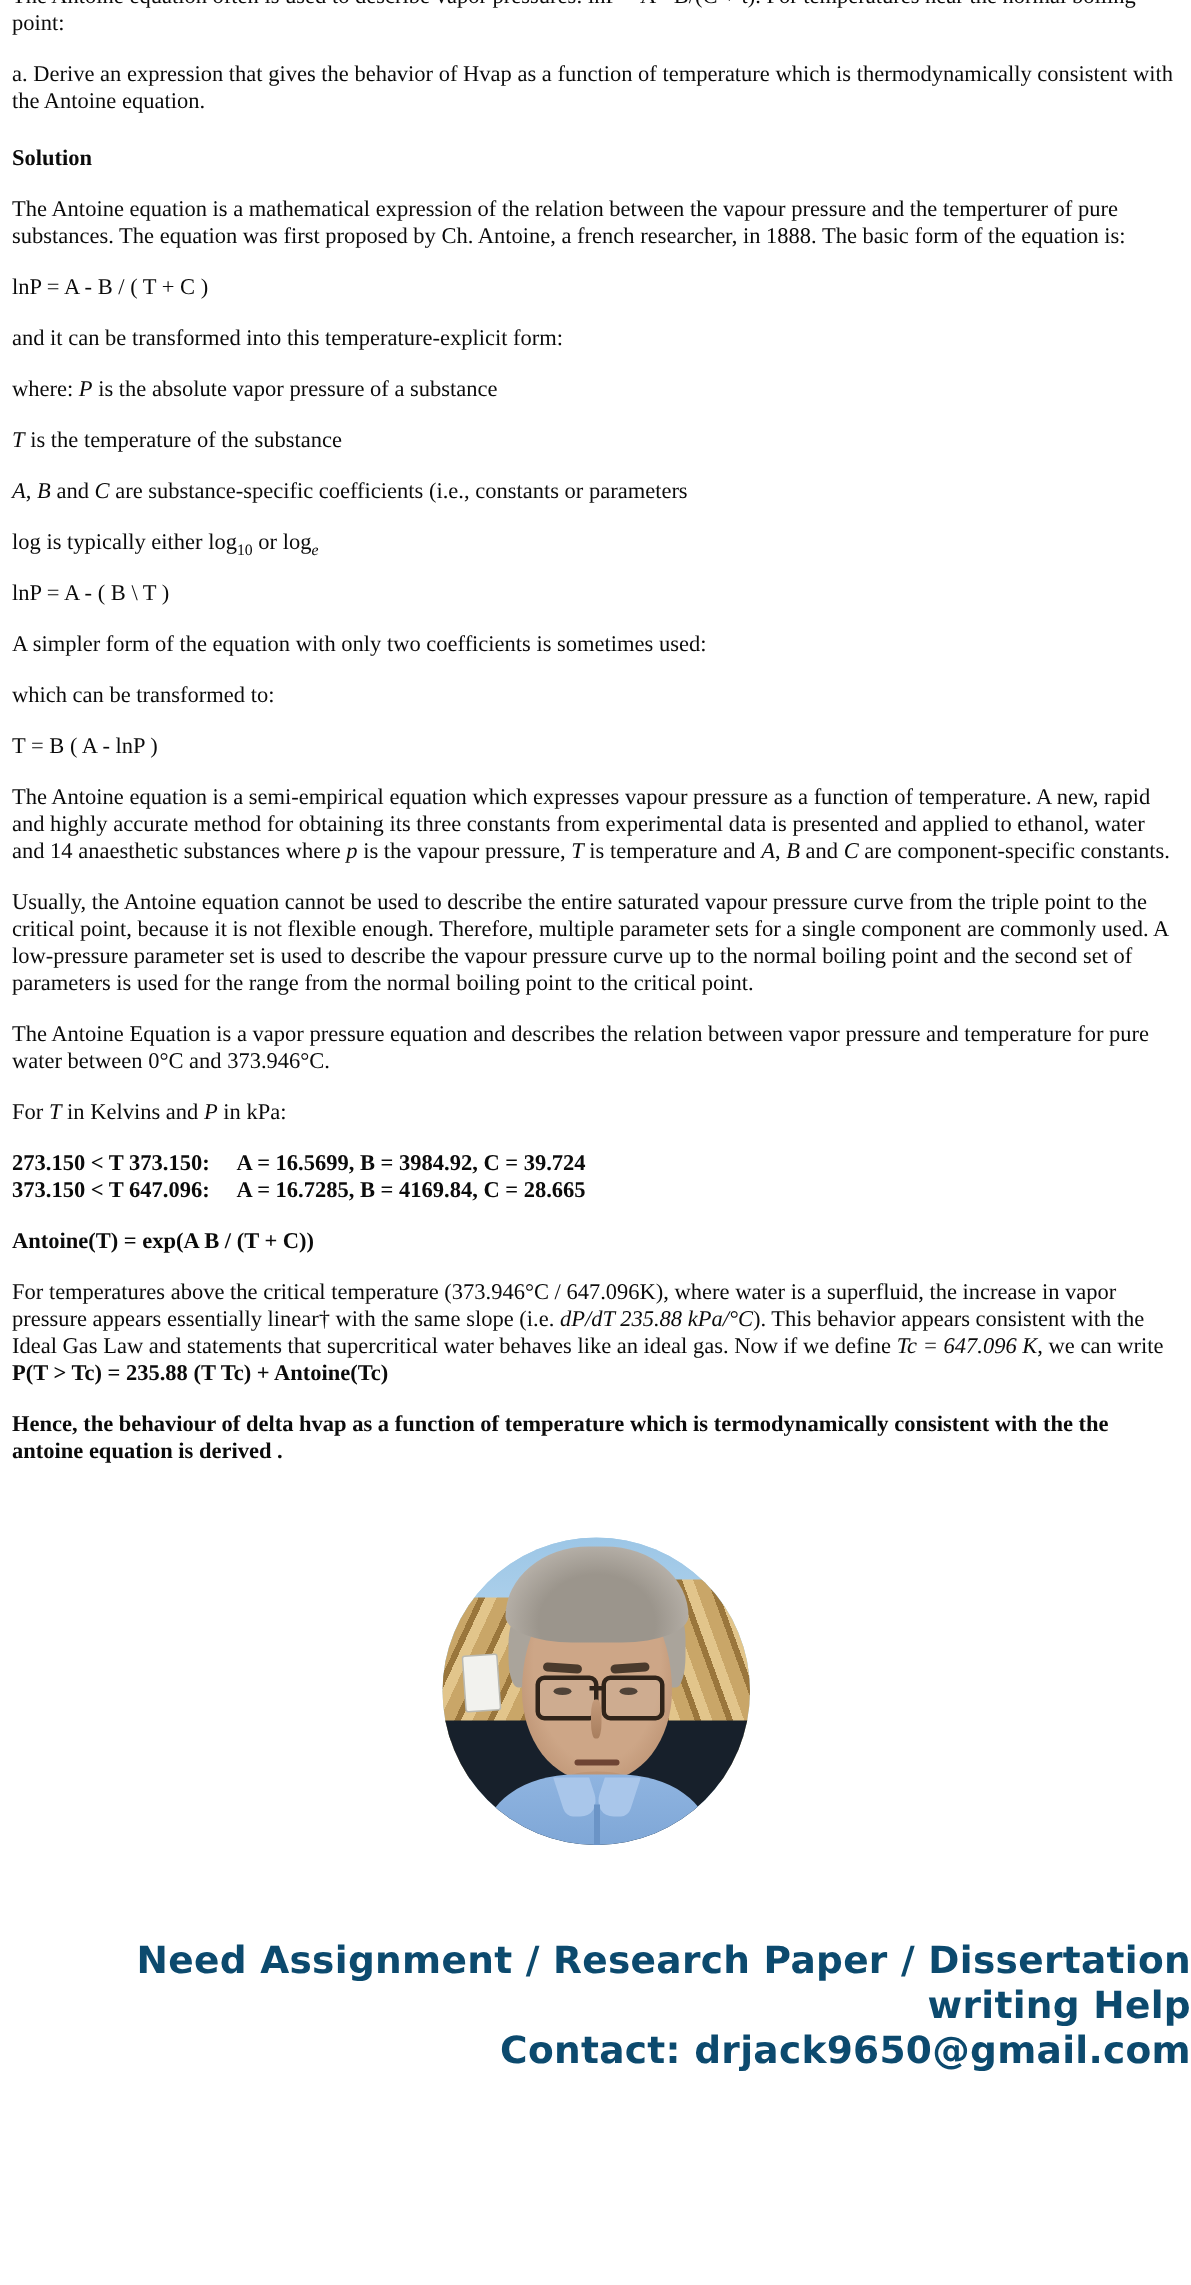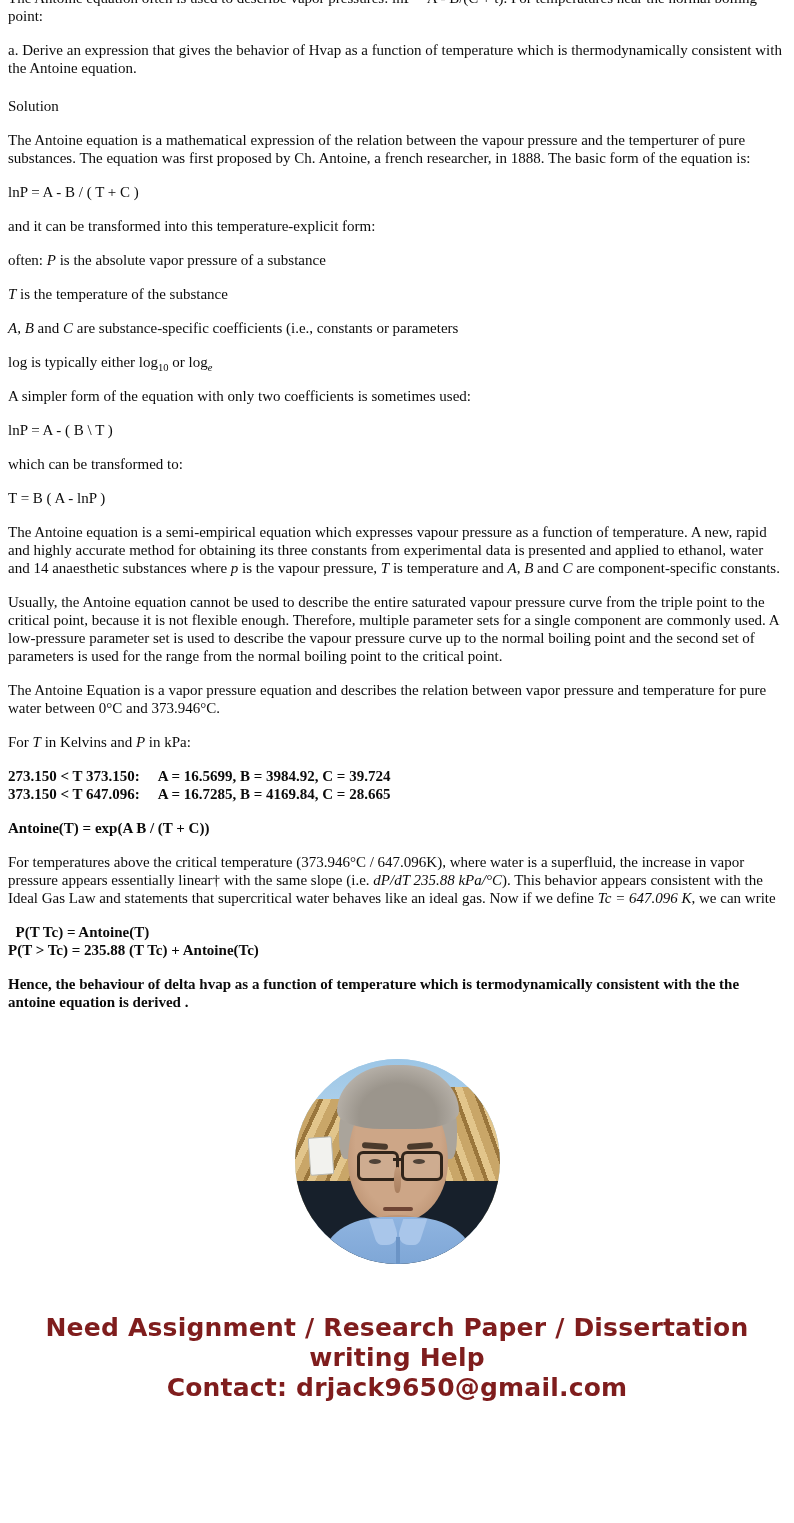--- a/index.html
+++ b/index.html
@@ -2,21 +2,21 @@
 <html><head>
 <meta charset="utf-8">
 <style>
   html,body{margin:0;padding:0;background:#ffffff;overflow:hidden;}
   body{width:794px;height:1523px;font-family:"Liberation Serif",serif;color:#0b0b0b;}
   .doc{overflow:hidden;padding:0 8px;width:778px;}
   .doc div{font-size:15px;line-height:18px;}
   .para{margin:16px 0 0 0;}
   .line{margin:0;}
   .clip{margin-top:-11px;}
-  .h2{font-size:18px;line-height:22px;font-weight:normal;margin:20px 0 0 0;}
+  .h2{font-size:18px;line-height:22px;font-weight:bold;margin:20px 0 0 0;}
   .bf{font-weight:normal;font-size:15.5px;}
   .bi{font-weight:bold;}
   .pre{white-space:pre-wrap;}
   .b{font-weight:normal;}
   .i{font-style:italic;}
   sub{font-size:0.7em;line-height:0;}
   
   .avatar{position:relative;width:205px;height:205px;margin:48px auto 0 auto;border-radius:50%;overflow:hidden;background:#a9cfe8;}
   .avatar *{position:absolute;}
   .av-sky{left:0;top:0;width:100%;height:45%;background:linear-gradient(#9cc6e6,#bcd9ef);}
@@ -36,50 +36,49 @@
   .av-eye-l{left:74px;top:100px;width:12px;height:5px;background:#241a12;border-radius:50%;}
   .av-eye-r{left:118px;top:100px;width:12px;height:5px;background:#241a12;border-radius:50%;}
   .av-nose{left:99px;top:108px;width:7px;height:26px;background:linear-gradient(#c39a7a,#a87e5e);border-radius:40%;}
   .av-mouth{left:88px;top:148px;width:30px;height:4px;background:#6e4434;border-radius:2px;}
   .av-chin{left:84px;top:156px;width:38px;height:8px;background:#b08565;opacity:.4;border-radius:50%;}
   .av-shirt{left:28px;top:158px;width:150px;height:60px;background:linear-gradient(#8fb4e0,#7aa3d4);border-radius:40% 40% 0 0/70% 70% 0 0;}
   .av-collar-l{left:78px;top:160px;width:24px;height:26px;background:#a9c6ea;transform:skewX(18deg);border-radius:0 0 60% 20%;}
   .av-collar-r{left:104px;top:160px;width:24px;height:26px;background:#a9c6ea;transform:skewX(-18deg);border-radius:0 0 20% 60%;}
   .av-placket{left:101px;top:178px;width:4px;height:30px;background:#6b94c6;}
   
-  .footer{margin-top:49px;text-align:center;font-family:"DejaVu Sans","Liberation Sans",sans-serif;font-weight:bold;color:#7f1d1d;}
+  .footer{margin-top:62px;text-align:right;font-family:"DejaVu Sans","Liberation Sans",sans-serif;font-weight:bold;color:#0c4a6e;}
   .f-line{font-size:25px;line-height:30px;letter-spacing:0.2px;}
 </style>
 </head>
 <body>
 
 <div class="doc">
     <div class="para clip"><span>The Antoine equation often is used to describe vapor pressures: lnP = A - B/(C + t). For temperatures near the normal boiling point:</span></div>
     <div class="para"><span>a. Derive an expression that gives the behavior of Hvap as a function of temperature which is thermodynamically consistent with the Antoine equation.</span></div>
     <div class="h2"><span>Solution</span></div>
     <div class="para"><span>The </span><span class="b">Antoine equation</span><span> is a mathematical expression of the relation between the vapour pressure and the temperturer of pure substances. The equation was first proposed by Ch. Antoine, a french researcher, in 1888. The basic form of the equation is:</span></div>
     <div class="para bf"><span>lnP = A - B / ( T + C )</span></div>
     <div class="para"><span>and it can be transformed into this temperature-explicit form:</span></div>
-    <div class="para"><span>often: </span><span class="i">P</span><span> is the absolute vapor pressure of a substance</span></div>
+    <div class="para"><span>where: </span><span class="i">P</span><span> is the absolute vapor pressure of a substance</span></div>
     <div class="para"><span class="i">T</span><span> is the temperature of the substance</span></div>
     <div class="para"><span class="i">A</span><span>, </span><span class="i">B</span><span> and </span><span class="i">C</span><span> are substance-specific coefficients (i.e., constants or parameters</span></div>
     <div class="para"><span>log is typically either log</span><sub>10</sub><span> or log</span><sub class="i">e</sub></div>
+    <div class="para bf"><span>lnP = A - ( B \ T )</span></div>
     <div class="para"><span>A simpler form of the equation with only two coefficients is sometimes used:</span></div>
-    <div class="para bf"><span>lnP = A - ( B \ T )</span></div>
     <div class="para"><span>which can be transformed to:</span></div>
     <div class="para bf"><span>T = B ( A - lnP )</span></div>
     <div class="para"><span>The Antoine equation is a semi-empirical equation which expresses vapour pressure as a function of temperature. A new, rapid and highly accurate method for obtaining its three constants from experimental data is presented and applied to ethanol, water and 14 anaesthetic substances where </span><span class="i">p</span><span> is the vapour pressure, </span><span class="i">T</span><span> is temperature and </span><span class="i">A</span><span>, </span><span class="i">B</span><span> and </span><span class="i">C</span><span> are component-specific constants.</span></div>
     <div class="para"><span>Usually, the Antoine equation cannot be used to describe the entire saturated vapour pressure curve from the triple point to the critical point, because it is not flexible enough. Therefore, multiple parameter sets for a single component are commonly used. A low-pressure parameter set is used to describe the vapour pressure curve up to the normal boiling point and the second set of parameters is used for the range from the normal boiling point to the critical point.</span></div>
     <div class="para"><span>The Antoine Equation is a vapor pressure equation and describes the relation between vapor pressure and temperature for pure water between 0°C and 373.946°C.</span></div>
     <div class="para"><span>For </span><span class="b i">T</span><span> in Kelvins and </span><span class="b i">P</span><span> in kPa:</span></div>
     <div class="para bi pre"><span>273.150 &lt; T 373.150:     A = 16.5699, B = 3984.92, C = 39.724</span></div>
     <div class="line bi pre"><span>373.150 &lt; T 647.096:     A = 16.7285, B = 4169.84, C = 28.665</span></div>
     <div class="para bi"><span>Antoine(T) = exp(A B / (T + C))</span></div>
     <div class="para"><span>For temperatures above the critical temperature (373.946°C / 647.096K), where water is a superfluid, the increase in vapor pressure appears essentially linear† with the same slope (i.e. </span><span class="b i">dP/dT 235.88 kPa/°C</span><span>). This behavior appears consistent with the Ideal Gas Law and statements that supercritical water behaves like an ideal gas. Now if we define </span><span class="b i">Tc = 647.096 K</span><span>, we can write</span></div>
-    <div class="para bi pre"><span>  P(T Tc) = Antoine(T)</span></div>
     <div class="line bi pre"><span>P(T &gt; Tc) = 235.88 (T Tc) + Antoine(Tc)</span></div>
     <div class="para bi"><span>Hence, the behaviour of delta hvap as a function of temperature which is termodynamically consistent with the the antoine equation is derived .</span></div>
   </div>
 
 <div class="avatar">
   <div class="av-sky"></div>
   <div class="av-curtain-l"></div>
   <div class="av-curtain-r"></div>
   <div class="av-switch"></div>
   <div class="av-dark"></div>

